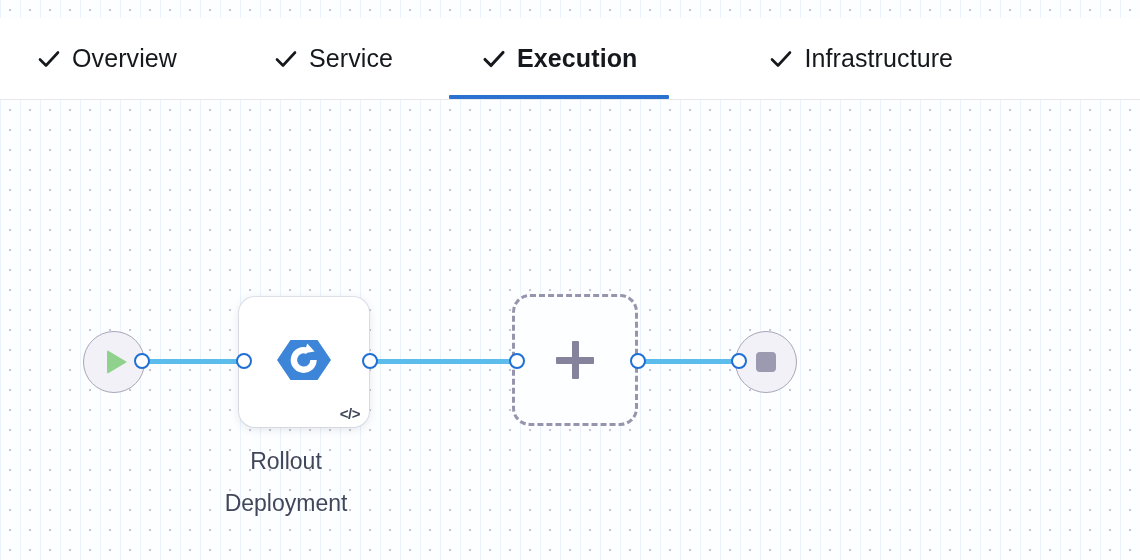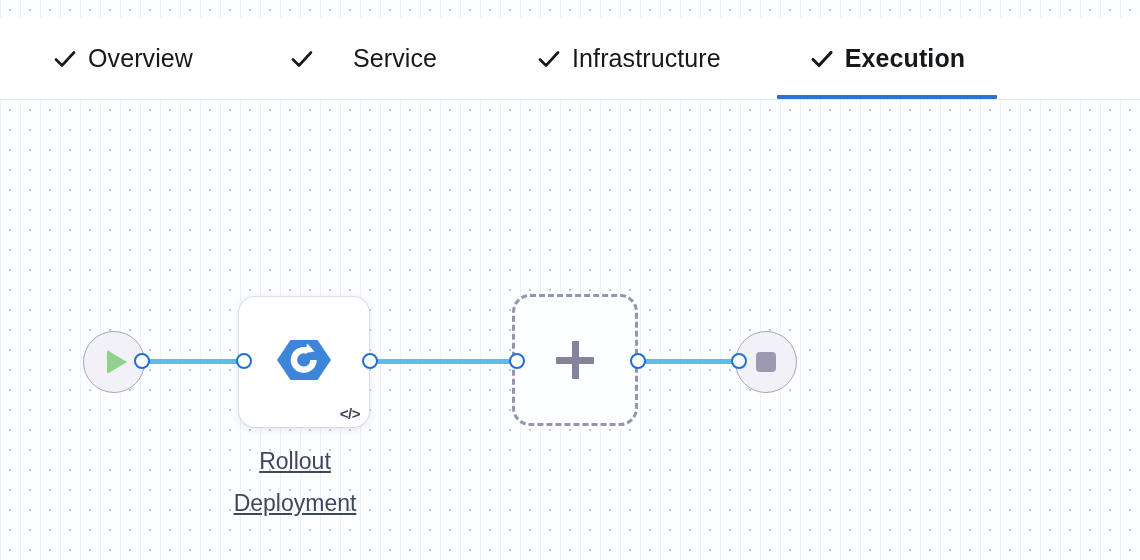--- a/index.html
+++ b/index.html
@@ -48,21 +48,20 @@
     border-bottom: 1px solid #e6e8ec;
     box-sizing: border-box;
   }
   .tabs {
     position: absolute;
     left: 0;
     top: 0;
     height: 81px;
     display: flex;
     align-items: center;
-    padding-left: 16px;
   }
   .tab {
     display: flex;
     align-items: center;
     height: 81px;
     box-sizing: border-box;
     cursor: pointer;
     position: relative;
     padding: 0 0;
   }
@@ -91,21 +90,21 @@
     height: 4px;
     background: transparent;
     border-radius: 1px;
   }
   .tab.active .underline {
     background: #2b72d0;
   }
 
   
   .tab-overview  { margin-left: 36px; }
-  .tab-service   { margin-left: 96px; gap: 28px; }
+  .tab-service   { margin-left: 96px; }
   .tab-infra     { margin-left: 99px; }
   .tab-execution { margin-left: 56px; padding: 0 32px; }
 
   
   .flow { position: absolute; left: 0; top: 0; width: 1140px; height: 560px; }
 
   .conn {
     position: absolute;
     height: 5px;
     background: #5cbcec;
@@ -231,40 +230,40 @@
       <div class="tab tab-service">
         <span class="check">
           <svg width="26" height="26" viewBox="0 0 26 26">
             <path d="M4 13.5 L10 19.5 L22 6.5" fill="none" stroke="#15181c" stroke-width="2.6" stroke-linecap="round" stroke-linejoin="round"></path>
           </svg>
         </span>
         <span class="tab-label">Service</span>
         <span class="underline"></span>
       </div>
 
+      <div class="tab tab-execution active">
+        <span class="check">
+          <svg width="26" height="26" viewBox="0 0 26 26">
+            <path d="M4 13.5 L10 19.5 L22 6.5" fill="none" stroke="#15181c" stroke-width="3.1" stroke-linecap="round" stroke-linejoin="round"></path>
+          </svg>
+        </span>
+        <span class="tab-label">Execution</span>
+        <span class="underline"></span>
+      </div>
+
       <div class="tab tab-infra">
         <span class="check">
           <svg width="26" height="26" viewBox="0 0 26 26">
             <path d="M4 13.5 L10 19.5 L22 6.5" fill="none" stroke="#15181c" stroke-width="2.6" stroke-linecap="round" stroke-linejoin="round"></path>
           </svg>
         </span>
         <span class="tab-label">Infrastructure</span>
         <span class="underline"></span>
       </div>
 
-      <div class="tab tab-execution active">
-        <span class="check">
-          <svg width="26" height="26" viewBox="0 0 26 26">
-            <path d="M4 13.5 L10 19.5 L22 6.5" fill="none" stroke="#15181c" stroke-width="3.1" stroke-linecap="round" stroke-linejoin="round"></path>
-          </svg>
-        </span>
-        <span class="tab-label">Execution</span>
-        <span class="underline"></span>
-      </div>
-
     </div>
   </div>
 
   <div class="flow">
 
     <div class="conn" style="left:140px; top:359px; width:104px;"></div>
 
     <div class="conn" style="left:366px; top:359px; width:152px;"></div>
 
     <div class="conn" style="left:634px; top:359px; width:108px;"></div>
@@ -280,21 +279,21 @@
           <path d="M13.5 7 L40.5 7 L54 27 L40.5 47 L13.5 47 L0 27 Z" transform="translate(0,0)" fill="#3d85d8"></path>
           <path d="M36.5 27 A9.8 9.8 0 1 1 30.6 18.0" fill="none" stroke="#ffffff" stroke-width="6.4" stroke-linecap="butt"></path>
           <path d="M30.2 10.4 L37.6 18.6 L27.4 20.2 Z" fill="#ffffff"></path>
         </svg>
       </span>
       <span class="code-glyph">&lt;/&gt;</span>
     </div>
     <div class="port" style="left:362px; top:353px;"></div>
     <div class="port" style="left:236px; top:353px;"></div>
 
-    <div class="node-label" style="left:175px; top:440px; width:240px;text-decoration:underline;">Rollout
+    <div class="node-label" style="left:166px; top:440px; width:240px;">Rollout
 Deployment</div>
 
     <div class="add-card" style="left:512px; top:294px;">
       <span class="plus-h"></span>
       <span class="plus-v"></span>
     </div>
     <div class="port" style="left:509px; top:353px;"></div>
     <div class="port" style="left:630px; top:353px;"></div>
 
 

